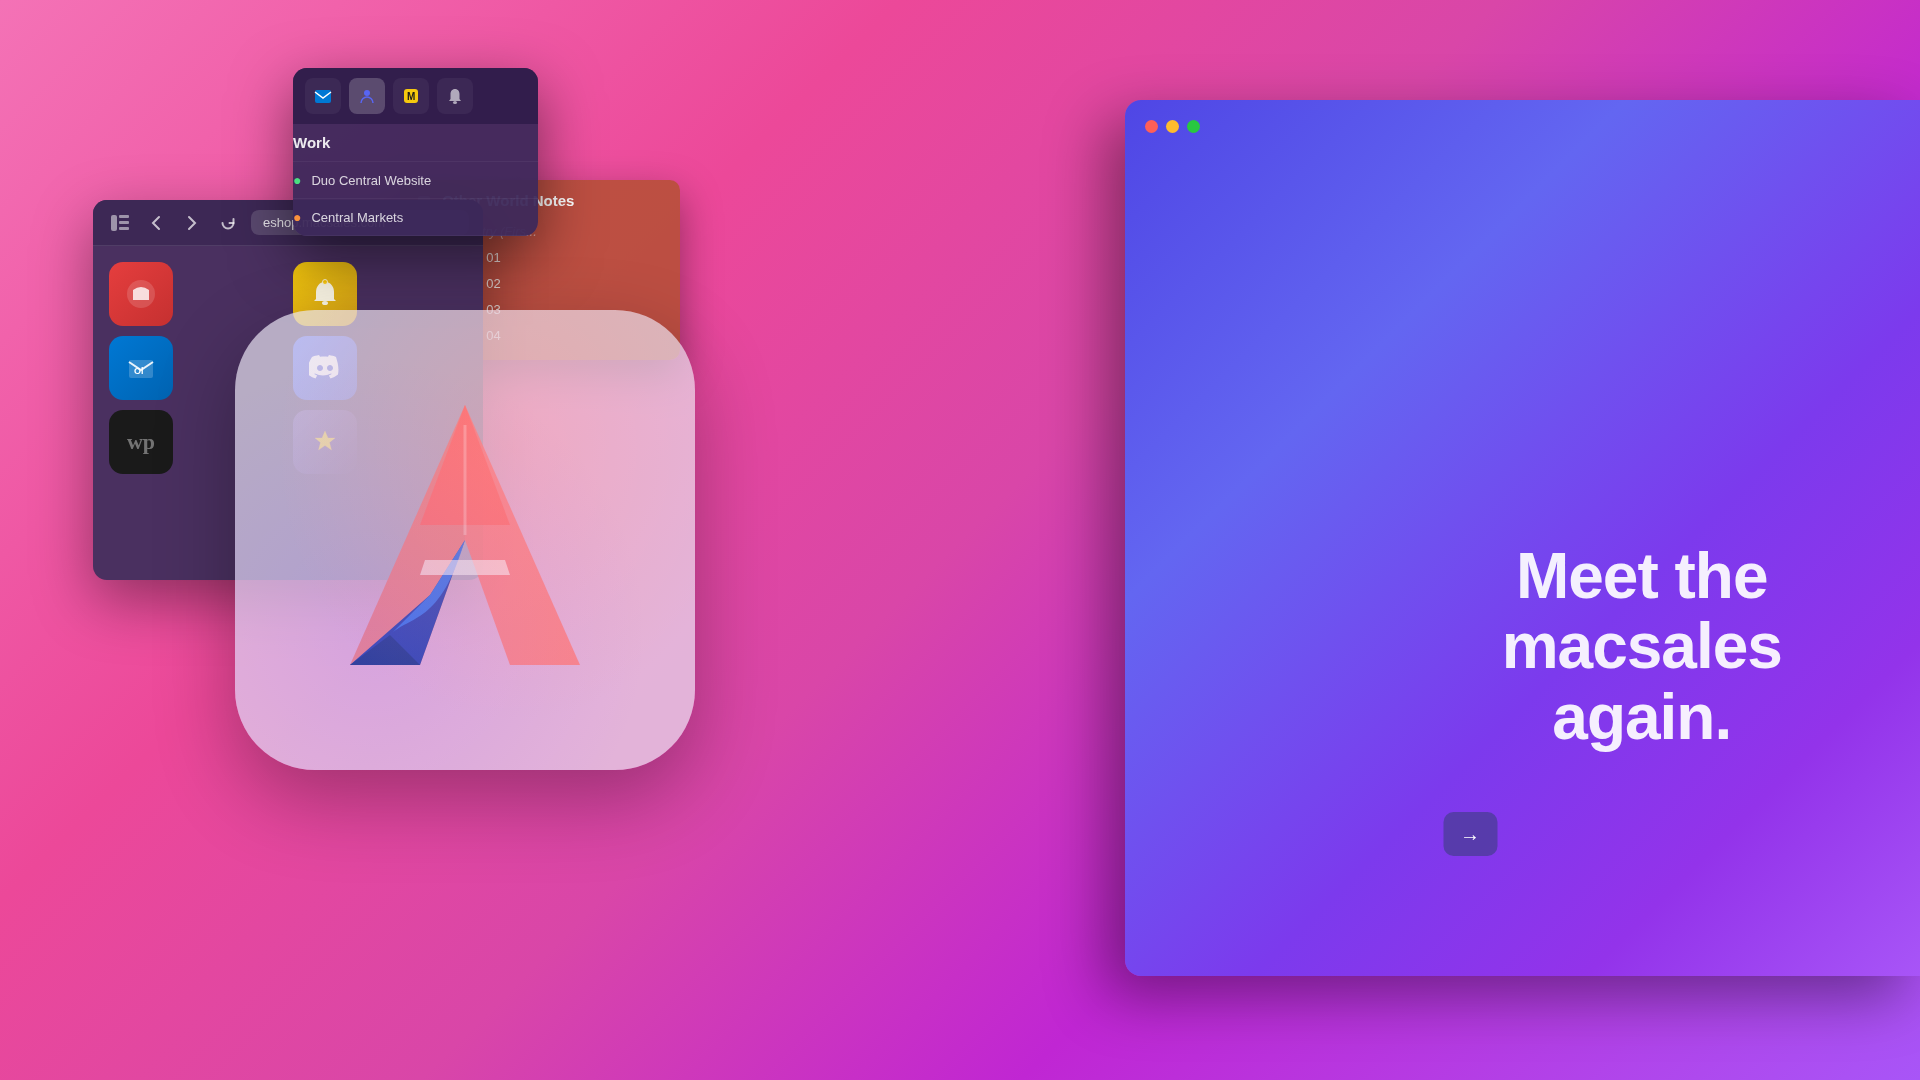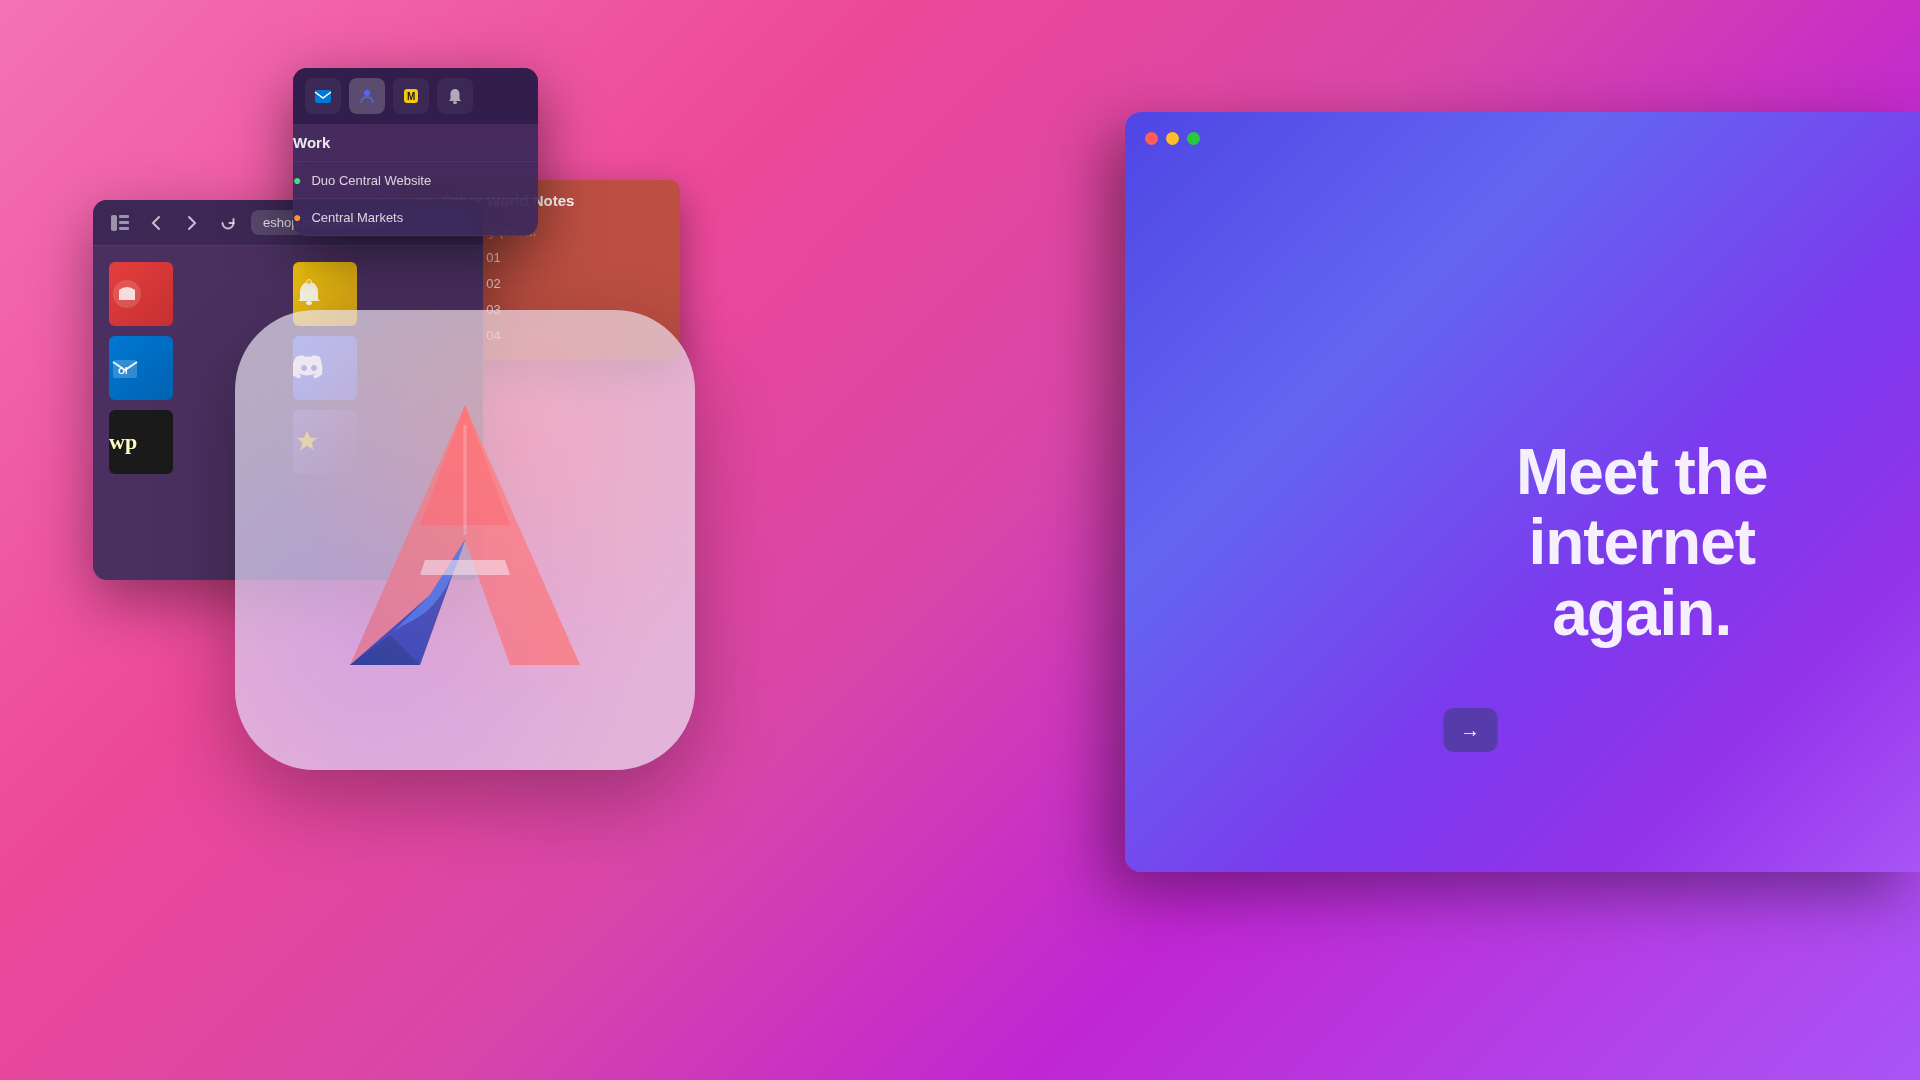--- a/index.html
+++ b/index.html
@@ -70,24 +70,24 @@
     .browser-grid {
       display: grid;
       grid-template-columns: repeat(2, 1fr);
       gap: 10px;
       padding: 16px;
     }
 
     .browser-app-icon {
       width: 64px;
       height: 64px;
-      border-radius: 6px;
-      display: flex;
-      align-items: center;
-      justify-content: flex-start;
+      border-radius: 14px;
+      display: flex;
+      align-items: center;
+      justify-content: center;
       font-size: 28px;
       cursor: pointer;
     }
 
     
     .tab-panel {
       position: absolute;
       left: 293px;
       top: 68px;
       width: 245px;
@@ -186,23 +186,23 @@
 
     .new-entry {
       color: rgba(255,255,255,0.5);
       font-style: italic;
     }
 
     
     .main-browser {
       position: absolute;
       right: 0;
-      top: 112px;
+      top: 100px;
       width: 795px;
-      height: 760px;
+      height: 876px;
       background: linear-gradient(135deg, #4f46e5 0%, #6366f1 30%, #7c3aed 60%, #9333ea 80%, #a855f7 100%);
       border-radius: 16px 0 0 16px;
       box-shadow: -20px 20px 60px rgba(0,0,0,0.4);
       overflow: hidden;
       z-index: 15;
     }
 
     .main-browser-traffic {
       position: absolute;
       top: 20px;
@@ -336,21 +336,21 @@
         <text x="9" y="22" font-size="9" fill="white" font-weight="bold">Ol</text>
       </svg>
     </div>
     <div class="browser-app-icon" style="background:linear-gradient(135deg,#5865f2,#4752c4)">
       <svg width="32" height="28" viewBox="0 0 32 28" fill="white">
         <path d="M27 3C25 2 22.5 1.5 20 1C19.7 1.5 19.3 2.2 19 2.8C16.3 2.4 13.7 2.4 11 2.8C10.7 2.2 10.3 1.5 10 1C7.5 1.5 5 2 3 3C-1 9 -2 14.8 -1 20.5C1.5 22.5 4 23.7 6.5 24.4C7.1 23.5 7.7 22.5 8.1 21.5C7.1 21.1 6.2 20.6 5.3 20C5.5 19.8 5.7 19.6 5.9 19.5C11.2 22 16.8 22 22.1 19.5C22.3 19.6 22.5 19.8 22.7 20C21.8 20.6 20.9 21.1 19.9 21.5C20.3 22.5 20.9 23.5 21.5 24.4C24 23.7 26.5 22.5 29 20.5C30.3 13.8 28.5 8.1 27 3ZM11 17C9.3 17 8 15.6 8 14C8 12.4 9.3 11 11 11C12.7 11 14 12.4 14 14C14 15.6 12.7 17 11 17ZM21 17C19.3 17 18 15.6 18 14C18 12.4 19.3 11 21 11C22.7 11 24 12.4 24 14C24 15.6 22.7 17 21 17Z"></path>
       </svg>
     </div>
 
     <div class="browser-app-icon" style="background:#1a1a1a">
-      <span style="color:#fef9c3;font-size:22px;font-weight:bold;font-family:Georgia,serif;">wp</span>
+      <span style="color:#737373;font-size:22px;font-weight:bold;font-family:Georgia,serif;">wp</span>
     </div>
     <div class="browser-app-icon" style="background:linear-gradient(135deg,#6b4c9a,#4a3060)">
       <svg width="28" height="28" viewBox="0 0 28 28" fill="none">
         <path d="M14 3L17 10H24L18.5 14.5L20.5 22L14 17.5L7.5 22L9.5 14.5L4 10H11Z" fill="rgba(255,215,0,0.9)" stroke="rgba(255,200,0,0.5)" stroke-width="0.5"></path>
       </svg>
     </div>
   </div>
 </div>
 
 <div class="tab-panel">
@@ -428,21 +428,21 @@
 
 <div class="main-browser">
   <div class="main-browser-traffic">
     <div class="traffic-dot traffic-red"></div>
     <div class="traffic-dot traffic-yellow"></div>
     <div class="traffic-dot traffic-green"></div>
   </div>
   <div class="main-browser-content">
     <div class="main-tagline">
       <div>Meet the</div>
-      <div>internet again.</div>
+      <div>macsales again.</div>
     </div>
     <div style="margin-top:30px;">
       <div class="cta-button">
         <span>→</span>
       </div>
     </div>
   </div>
 </div>
 
 <div class="app-icon-large">

